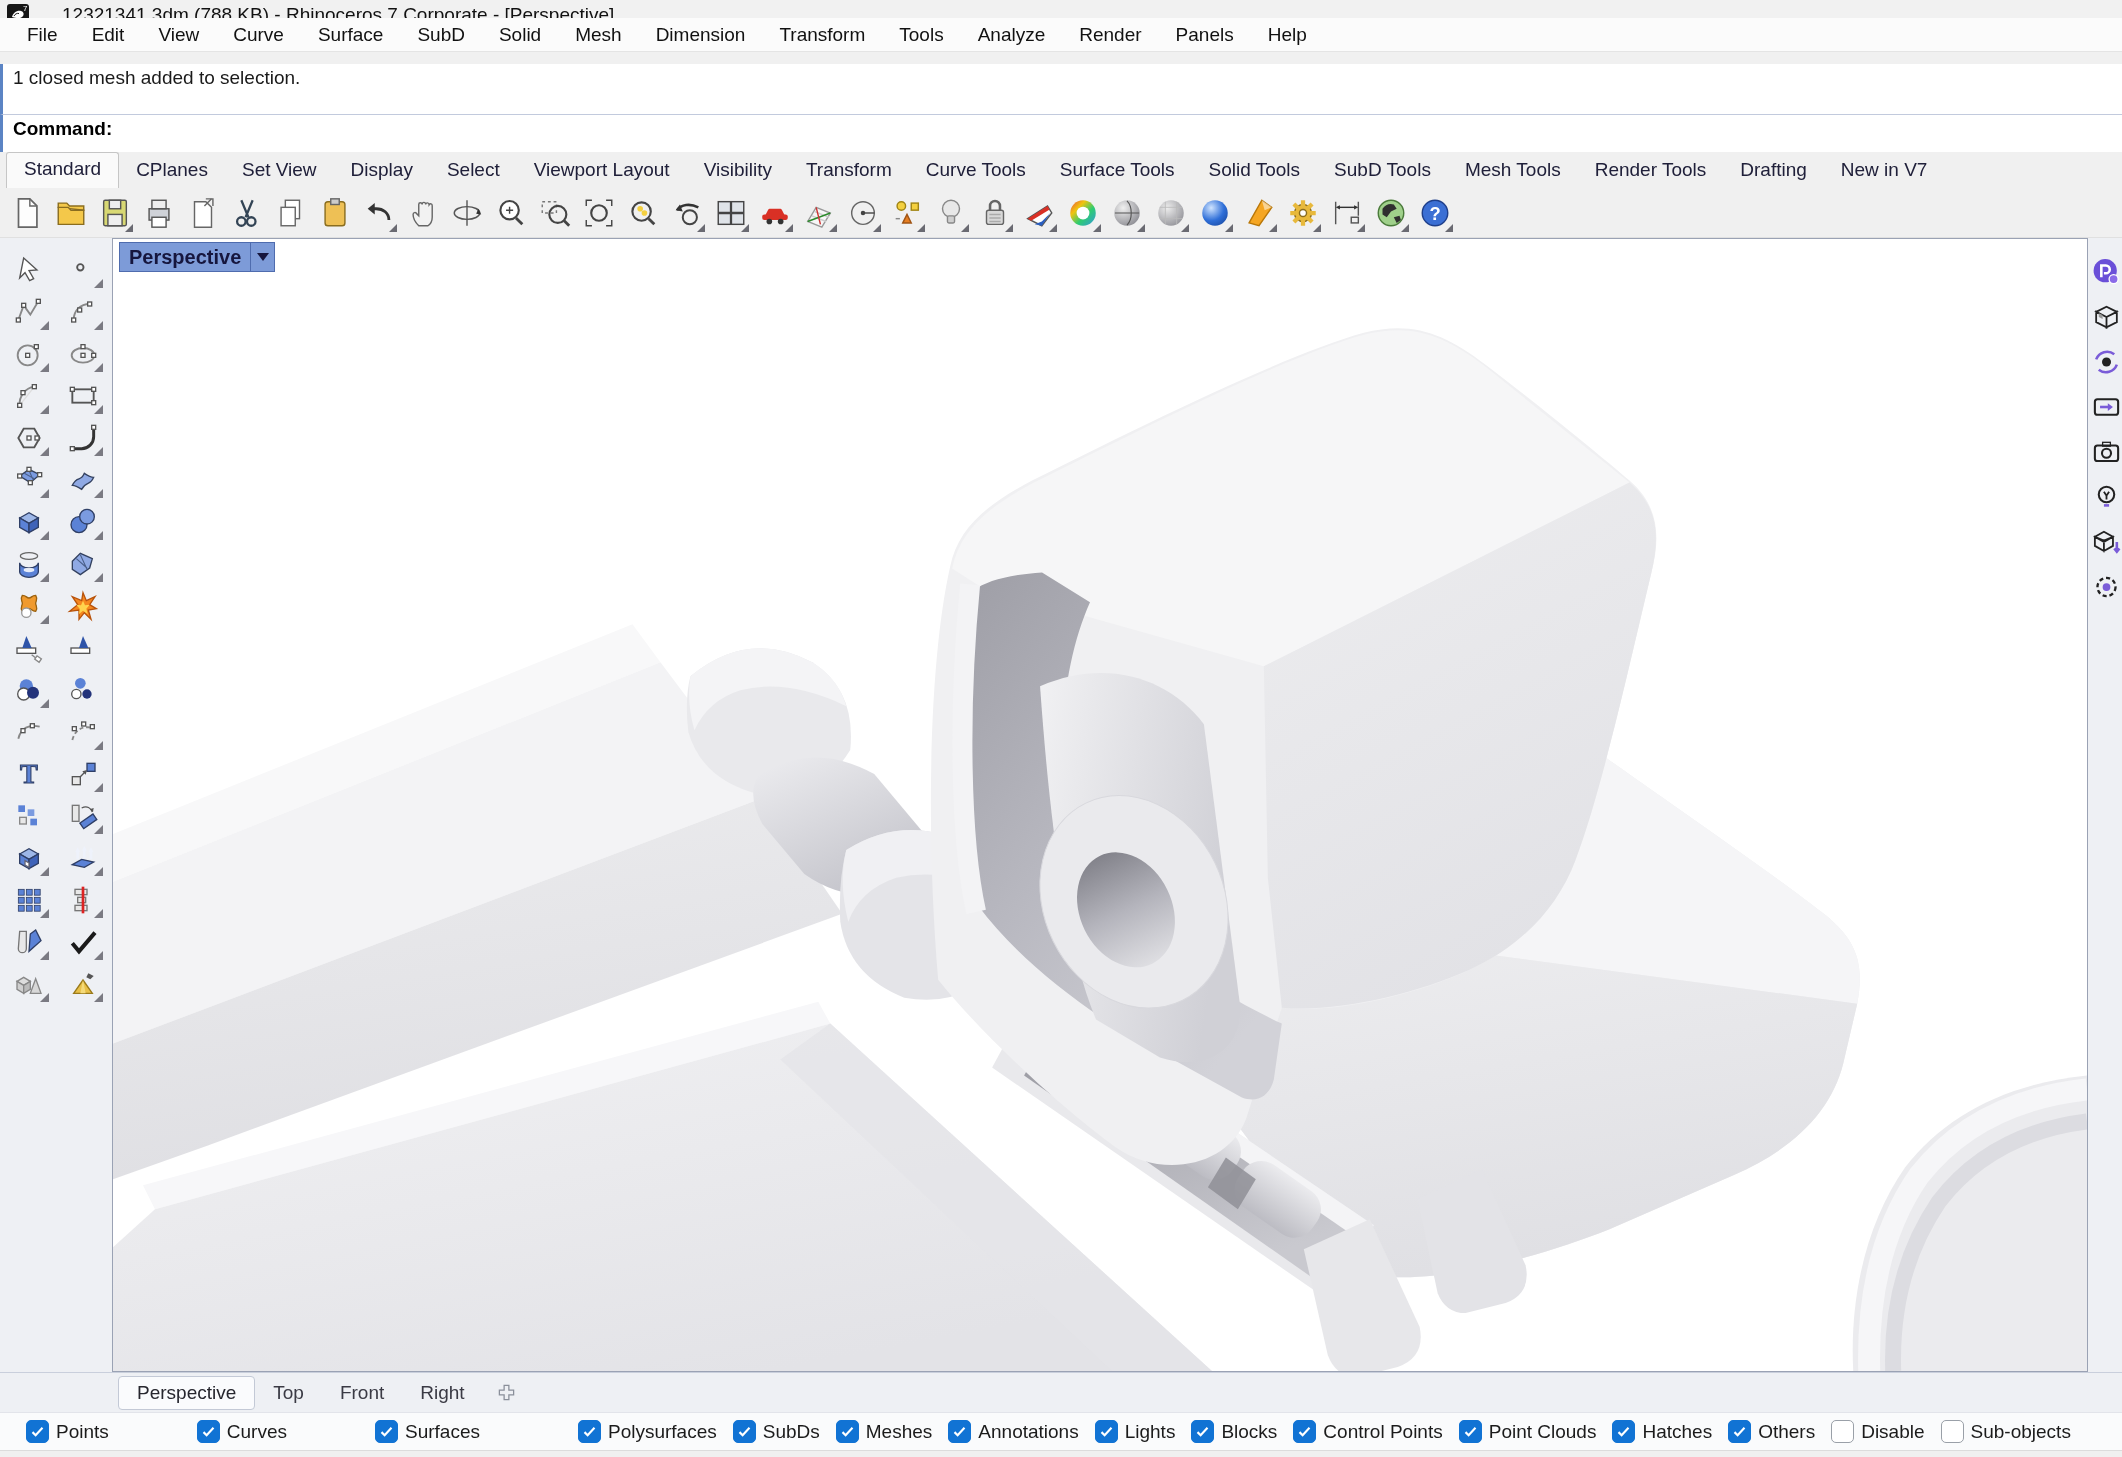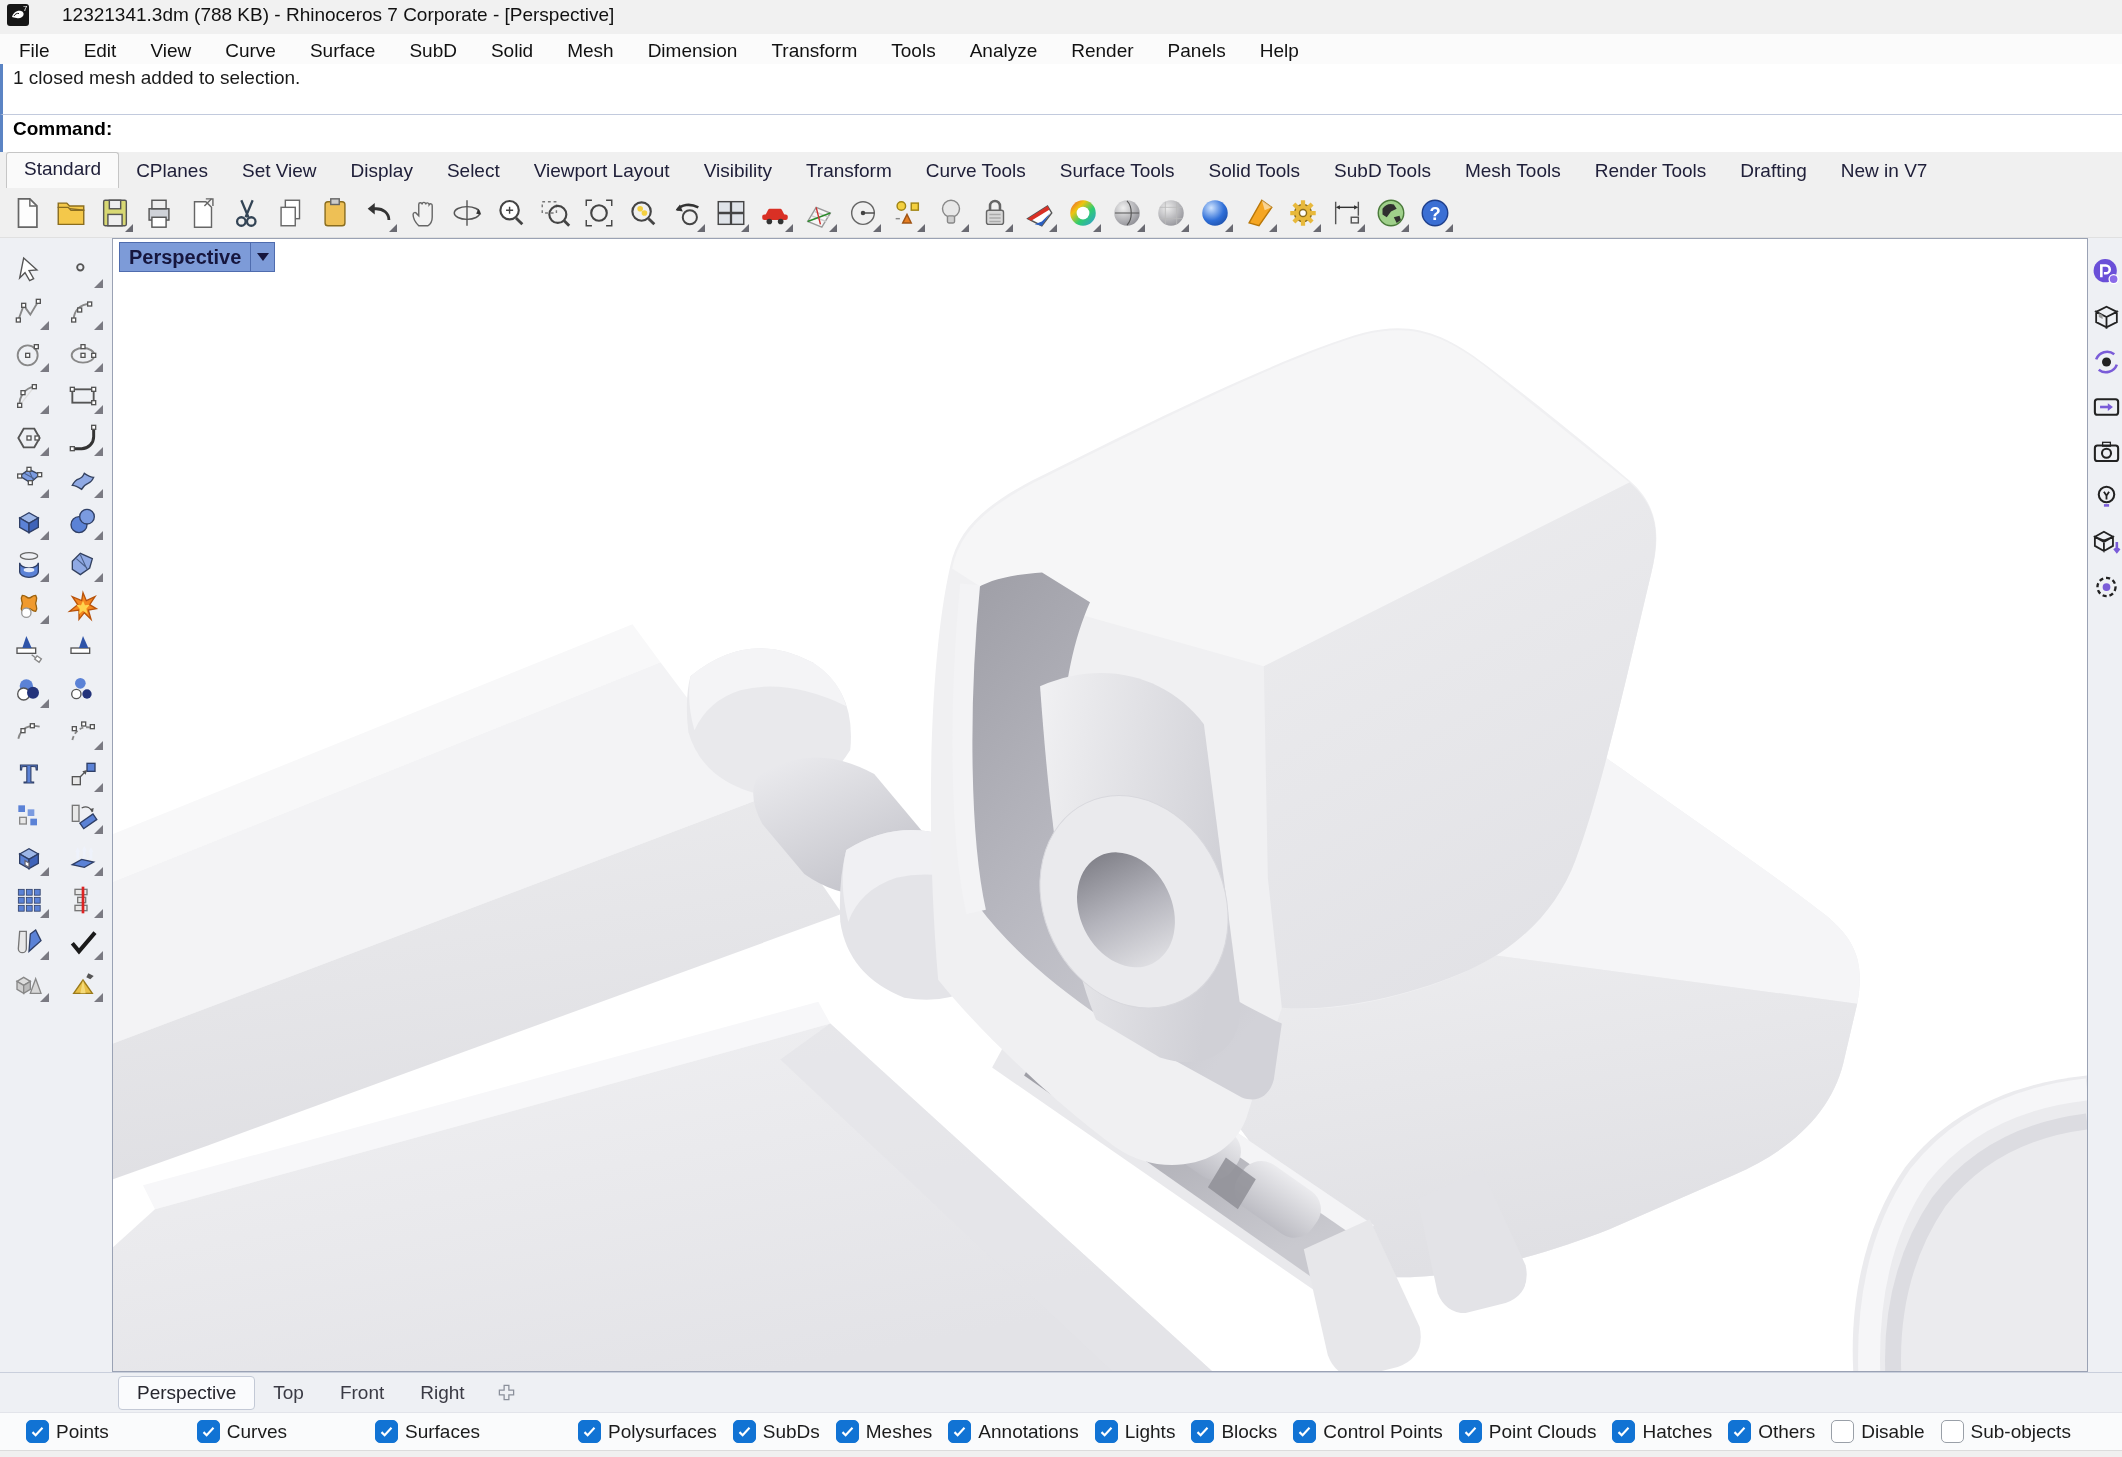--- a/index.html
+++ b/index.html
@@ -6,31 +6,31 @@
   html,body { width:2122px; height:1457px; overflow:hidden;
     font-family:"Liberation Sans", sans-serif; background:#f0f0f0; }
   .band { position:absolute; left:0; width:2122px; }
 
   
   #titlebar { top:0; height:30px; background:#f1f1f1; display:flex; align-items:center; padding-left:6px; }
   #titlebar .appicon { width:24px; height:24px; margin-right:8px; }
   #titlebar .title { font-size:19px; color:#111;margin-left:24px; }
 
   
-  #menubar { top:34px; height:34px; background:#fbfbfb; display:flex; align-items:center; padding-left:2px; border-bottom:1px solid #e4e4e4;}
+  #menubar { top:18px; height:34px; background:#fbfbfb; display:flex; align-items:center; padding-left:10px; border-bottom:1px solid #e4e4e4;}
   .menu-item { font-size:19px; color:#111; padding:0 17px; height:100%; display:flex; align-items:center; cursor:default; }
 
   
   #cmdhistory { top:64px; height:50px; background:#ffffff; padding:2px 10px 0 10px; border-left:3px solid #5b84c4; }
   .hist-line { font-size:19px; color:#1a1a1a; line-height:24px; white-space:pre; }
   #cmdline { top:114px; height:43px; background:#ffffff; border-top:1px solid #c2cadd; border-bottom:1px solid #dfe3ec; padding:3px 10px 0 10px; border-left:3px solid #5b84c4;}
   #cmdline .prompt { font-size:19px; font-weight:bold; color:#000; }
 
   
-  #tabrow { top:152px; height:36px; background:#f0f0f0; display:flex; align-items:flex-end; padding-left:6px; }
+  #tabrow { top:152px; height:36px; background:#f0f0f0; display:flex; align-items:center; padding-left:6px; }
   .tb-tab { font-size:19px; color:#20203a; padding:5px 17px 6px 17px; cursor:default; }
   .tb-tab.active { background:#fafafa; border:1px solid #c6c6c6; border-bottom:none; border-radius:3px 3px 0 0; padding-bottom:8px; }
 
   
   #iconrow { top:188px; height:50px; background:#f0f0f0; display:flex; align-items:center; padding-left:8px; border-bottom:1px solid #e0e0e0; }
   .tool { width:38px; height:40px; margin-right:6px; position:relative; display:flex; align-items:center; justify-content:center; }
   .tool svg { width:34px; height:34px; }
   .tool.flyout:after { content:""; position:absolute; right:1px; bottom:1px; border-left:8px solid transparent; border-bottom:8px solid #6a6a72; }
 
   

